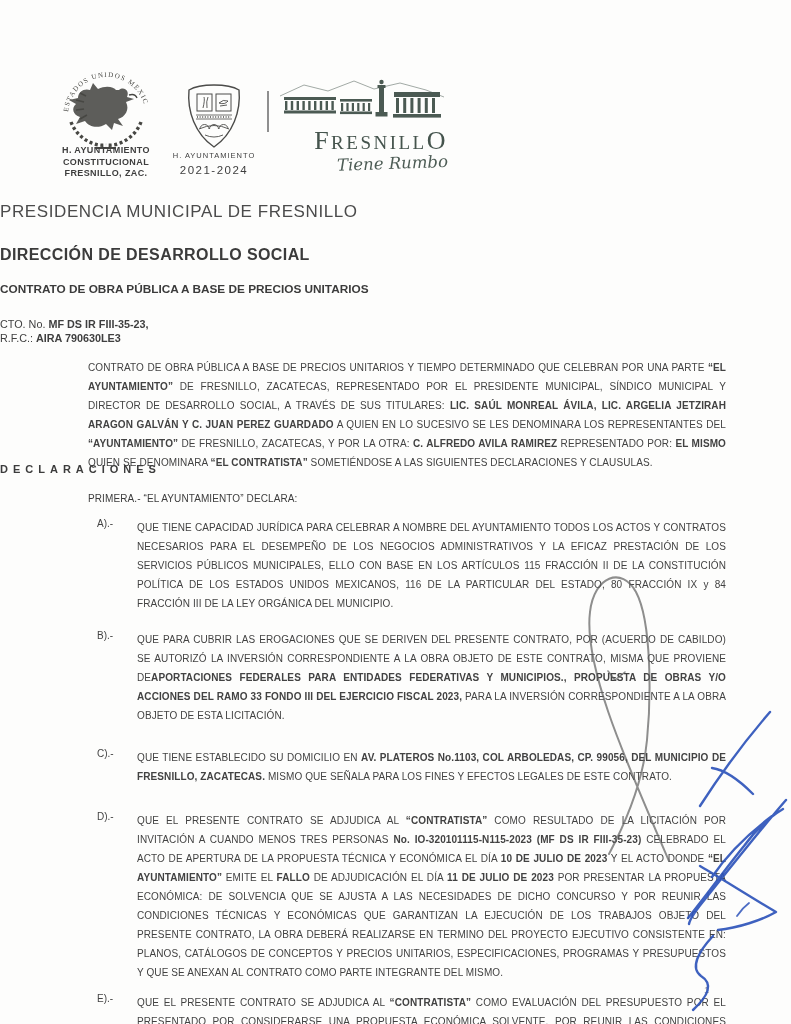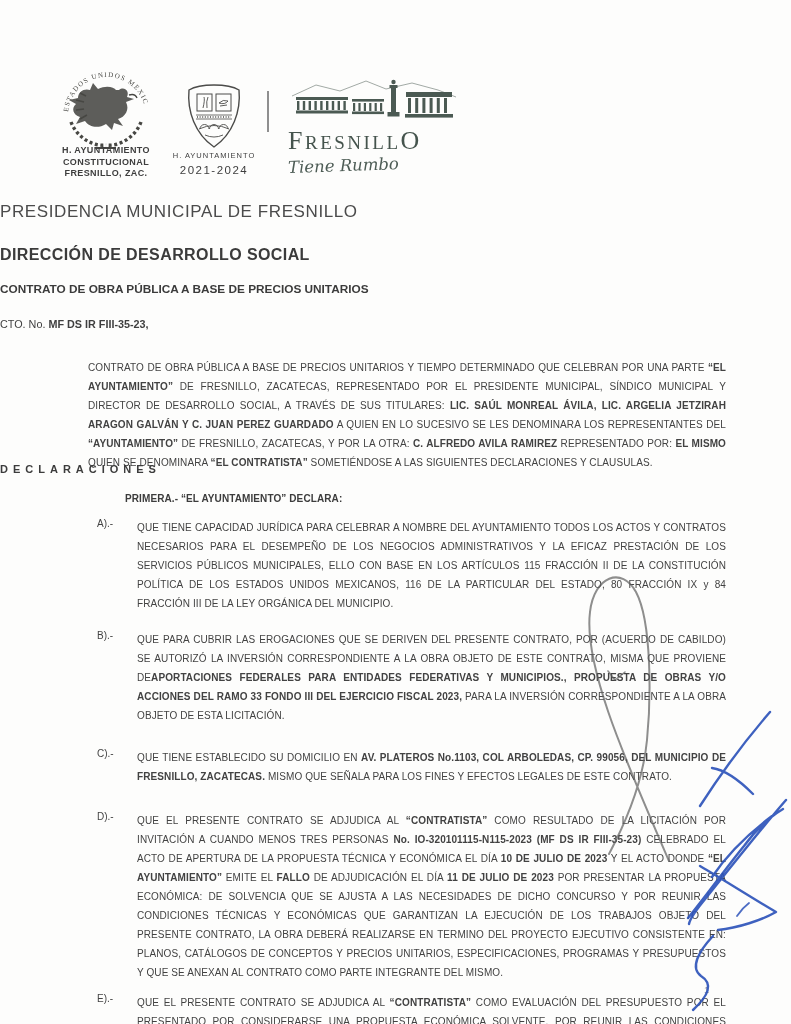--- a/index.html
+++ b/index.html
@@ -16,38 +16,38 @@
   .abs{position:absolute;}
   
   .eagle-wrap{left:56px;top:62px;width:100px;height:86px;}
   .eagle-caption{left:48px;top:145px;width:116px;text-align:center;
     font-size:9px;font-weight:bold;line-height:11.5px;letter-spacing:.4px;color:#3e3e3e;}
   .shield-wrap{left:183px;top:83px;width:62px;height:70px;}
   .shield-caption{left:168px;top:151px;width:92px;text-align:center;color:#3e3e3e;}
   .shield-caption .l1{font-size:7.5px;letter-spacing:1px;}
   .shield-caption .l2{font-size:11.5px;letter-spacing:1.5px;margin-top:4px;}
   .header-divider{left:267px;top:91px;width:1.5px;height:41px;background:#8f8f8f;}
-  .fres-wrap{left:288px;top:76px;width:176px;text-align:left;color:var(--logo-green);}
+  .fres-wrap{left:272px;top:76px;width:176px;text-align:right;color:var(--logo-green);}
   .fres-name{font-family:"Liberation Serif",serif;font-size:19px;letter-spacing:2.5px;
     color:#45544d;line-height:22px;white-space:nowrap;}
   .fres-name .cap{font-size:26px;}
   .fres-tagline{font-family:"DejaVu Serif",serif;font-style:italic;font-size:16.5px;
     color:#4d5c55;transform:rotate(-2deg);line-height:20px;margin-top:1px;}
   
   .t-center{left:0;width:791px;text-align:left;}
   .title1{top:202px;font-size:17px;letter-spacing:.6px;color:#4b4b4b;}
   .title2{top:246px;font-size:16px;font-weight:bold;letter-spacing:.4px;color:#3b3b3b;}
   .title3{top:282px;font-size:11.8px;font-weight:bold;color:#3b3b3b;}
   .ctoblock{top:318px;font-size:10.8px;line-height:13.5px;color:#3f3f3f;}
   
   .bodytext{font-size:10px;line-height:19px;text-align:justify;text-align-last:left;
     letter-spacing:.1px;color:#424242;}
   .intro{left:88px;top:358px;width:638px;}
   .decl-heading{top:463px;font-size:11px;font-weight:bold;letter-spacing:5px;color:#3c3c3c;}
-  .primera{left:88px;top:493px;font-size:10px;font-weight:bold;color:#3c3c3c;letter-spacing:.1px;margin-left:37px;}
+  .primera{left:88px;top:493px;font-size:10px;font-weight:normal;color:#3c3c3c;letter-spacing:.1px;}
   .clauses{left:88px;top:518px;width:638px;}
   .clause{display:grid;grid-template-columns:49px 1fr;}
   .clause .lbl{padding-left:9px;font-size:10px;line-height:11.9px;}
   .clause.mbA{margin-bottom:17px;}
   .clause.mbB{margin-bottom:23px;}
   .clause.mbC{margin-bottom:25px;}
   .clause.mbD{margin-bottom:11px;}
   .clause.mbE{margin-bottom:14px;}
   .page-number{left:704px;top:984px;font-size:9.5px;color:#9a9a9a;}
   
@@ -122,20 +122,21 @@
       <span class="cap">F</span><span>RESNILL</span><span class="cap">O</span>
     </div>
     <div class="fres-tagline">Tiene Rumbo</div>
   </div>
 
   <div class="abs t-center title1">PRESIDENCIA MUNICIPAL DE FRESNILLO</div>
   <div class="abs t-center title2">DIRECCIÓN DE DESARROLLO SOCIAL</div>
   <div class="abs t-center title3">CONTRATO DE OBRA PÚBLICA A BASE DE PRECIOS UNITARIOS</div>
   <div class="abs t-center ctoblock">
     <div><span>CTO. No. </span><b>MF DS IR FIII-35-23,</b></div>
+    <div><span>R.F.C.: </span><b>AIRA 790630LE3</b></div>
   </div>
 
   <div class="abs bodytext intro"><span>CONTRATO DE OBRA PÚBLICA A BASE DE PRECIOS UNITARIOS Y TIEMPO DETERMINADO QUE CELEBRAN POR UNA PARTE </span><b>“EL AYUNTAMIENTO”</b><span> DE FRESNILLO, ZACATECAS, REPRESENTADO POR EL PRESIDENTE MUNICIPAL, SÍNDICO MUNICIPAL Y DIRECTOR DE DESARROLLO SOCIAL, A TRAVÉS DE SUS TITULARES: </span><b>LIC. SAÚL MONREAL ÁVILA, LIC. ARGELIA JETZIRAH ARAGON GALVÁN Y C. JUAN PEREZ GUARDADO</b><span> A QUIEN EN LO SUCESIVO SE LES DENOMINARA LOS REPRESENTANTES DEL </span><b>“AYUNTAMIENTO”</b><span> DE FRESNILLO, ZACATECAS, Y POR LA OTRA: </span><b>C. ALFREDO AVILA RAMIREZ</b><span> REPRESENTADO POR: </span><b>EL MISMO</b><span> QUIEN SE DENOMINARA </span><b>“EL CONTRATISTA”</b><span> SOMETIÉNDOSE A LAS SIGUIENTES DECLARACIONES Y CLAUSULAS.</span></div>
 
   <div class="abs t-center decl-heading">DECLARACIONES</div>
 
   <div class="abs primera">PRIMERA.- “EL AYUNTAMIENTO” DECLARA:</div>
 
   <div class="abs clauses">
     <div class="clause mbA">

